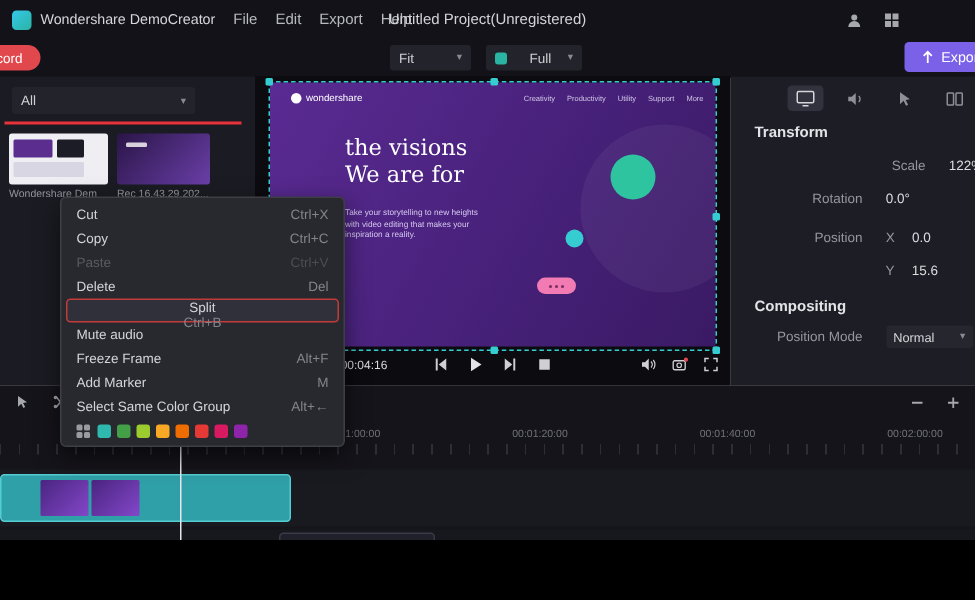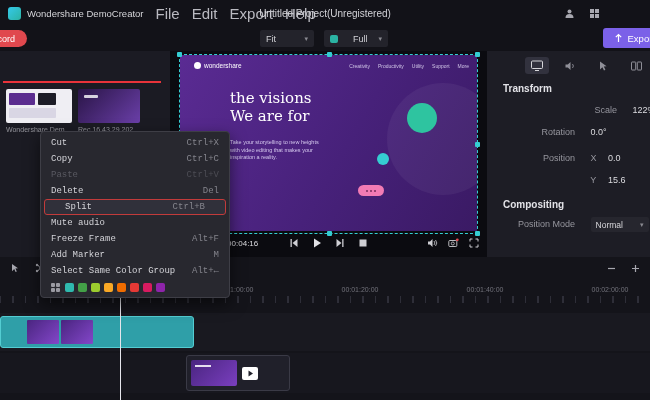--- a/index.html
+++ b/index.html
@@ -1,24 +1,24 @@
 <!DOCTYPE html>
 <html><head>
 <meta charset="utf-8">
 <style>
   html,body{margin:0;padding:0;background:#000;}
-  #app{position:relative;width:650px;height:400px;background:#a3a3a3;overflow:hidden;
+  #app{position:relative;width:650px;height:360px;background:#a3a3a3;overflow:hidden;
        font-family:"Liberation Sans",sans-serif;color:#c9c9cf;-webkit-font-smoothing:antialiased;}
   svg{display:block;}
 
   
   .titlebar{position:absolute;top:0;left:0;right:0;height:26px;background:#121218;display:flex;align-items:center;padding:0 8px;box-sizing:border-box;}
   .logo{width:13px;height:13px;border-radius:3px;background:linear-gradient(135deg,#35c9ea,#2bb3a3);flex:0 0 auto;}
   .app-name{font-size:9.5px;color:#d6d6da;margin-left:6px;white-space:nowrap;}
-  .menu-item{font-size:15px;color:#b9b9c0;margin-left:12px;cursor:default;}
+  .menu-item{font-size:10px;color:#b9b9c0;margin-left:12px;cursor:default;}
   .project-title{position:absolute;left:0;right:0;text-align:center;font-size:10px;color:#d2d2d7;pointer-events:none;}
   .titlebar-icons{margin-left:auto;display:flex;gap:14px;margin-right:42px;align-items:center;}
 
   
   .toolbar{position:absolute;top:26px;left:0;right:0;height:25px;background:#121218;border-bottom:1px solid #0a0a0e;}
   .record-btn{position:absolute;left:-26px;top:4px;height:17px;padding:0 12px;background:#e0484e;color:#fff;border-radius:9px;font-size:9px;display:flex;align-items:center;}
   .mini-select{background:#23232b;border-radius:2px;display:flex;align-items:center;justify-content:space-between;padding:0 6px;font-size:9px;color:#d0d0d5;box-sizing:border-box;}
   .fit-select{position:absolute;left:260px;top:4px;width:54px;height:17px;}
   .full-select{position:absolute;left:324px;top:4px;width:64px;height:17px;}
   .full-chip{width:8px;height:8px;border-radius:2px;background:#2bb3a3;margin-right:4px;}
@@ -98,25 +98,25 @@
   .clip-thumbs div{flex:1;background:linear-gradient(135deg,#4a2580,#8347c9);border-radius:1px;}
   .track2-clip{position:absolute;top:98px;left:186px;width:104px;height:36px;background:#20202a;border:1px solid #3a3a46;border-radius:3px;box-sizing:border-box;display:flex;align-items:center;padding:0 4px;gap:5px;}
   .t2-thumb{width:46px;height:26px;background:linear-gradient(135deg,#4a2580,#7a3fbf);border-radius:2px;position:relative;}
   .t2-thumb i{position:absolute;left:4px;top:5px;width:16px;height:2px;background:rgba(255,255,255,.85);}
   .t2-play{width:16px;height:13px;background:#fff;border-radius:2px;display:flex;align-items:center;justify-content:center;}
   .playhead{position:absolute;left:120px;top:22px;bottom:0;width:1px;background:#e6e6ec;z-index:6;}
   .playhead-cap{position:absolute;left:117px;top:22px;width:7px;height:7px;background:#e6e6ec;border-radius:1px;z-index:6;}
 
   
   .context-menu{position:absolute;left:40px;top:131px;width:190px;background:#28282f;border:1px solid #3e3e46;border-radius:4px;
-     box-shadow:0 6px 16px rgba(0,0,0,.55);z-index:50;padding:3px 0;font-size:9px;box-sizing:border-box;font-family:Liberation Mono, monospace;}
+     box-shadow:0 6px 16px rgba(0,0,0,.55);z-index:50;padding:3px 0;font-size:9px;box-sizing:border-box;}
   .cm-row{height:16px;display:flex;align-items:center;justify-content:space-between;padding:0 10px;color:#d4d4d9;cursor:default;}
   .cm-row .sc{color:#84848c;}
   .cm-row.disabled{color:#5a5a62;} .cm-row.disabled .sc{color:#4c4c54;}
-  .cm-row.highlight{border:1px solid #c23b3b;border-radius:3px;margin:0 3px;padding:0 20px;height:14px;background:#30303a;}
+  .cm-row.highlight{border:1px solid #c23b3b;border-radius:3px;margin:0 3px;padding:0 5px;height:14px;background:#30303a;flex-direction:column;}
   .cm-colors{display:flex;align-items:center;gap:4px;padding:4px 10px 2px;}
   .cm-grid{width:9px;height:9px;display:grid;grid-template-columns:1fr 1fr;grid-template-rows:1fr 1fr;gap:1px;margin-right:1px;}
   .cm-grid span{background:#9a9aa2;border-radius:1px;}
   .swatch{width:9px;height:9px;border-radius:2px;}
 </style>
 </head>
 <body>
 
 <div id="app">
 
@@ -159,20 +159,24 @@
     </div>
     <div class="export-btn">
       <svg width="9" height="10" viewBox="0 0 9 10">
           <path d="M4.5 9 V2 M1.8 4.2 L4.5 1.5 L7.2 4.2" stroke="#fff" stroke-width="1.2" fill="none"></path>
         </svg>
       <span>Export</span>
     </div>
   </div>
 
   <div class="library">
+    <div class="mini-select filter-select">
+      <span>All</span>
+        <span class="chev">▾</span>
+    </div>
     <div class="drop-line"></div>
     <div class="lib-item one">
       <div class="lib-thumb thumb-web">
         <div class="tw-a"></div>
           <div class="tw-b"></div>
           <div class="tw-c"></div>
       </div>
       <div class="lib-caption">Wondershare Dem</div>
     </div>
     <div class="lib-item two">

